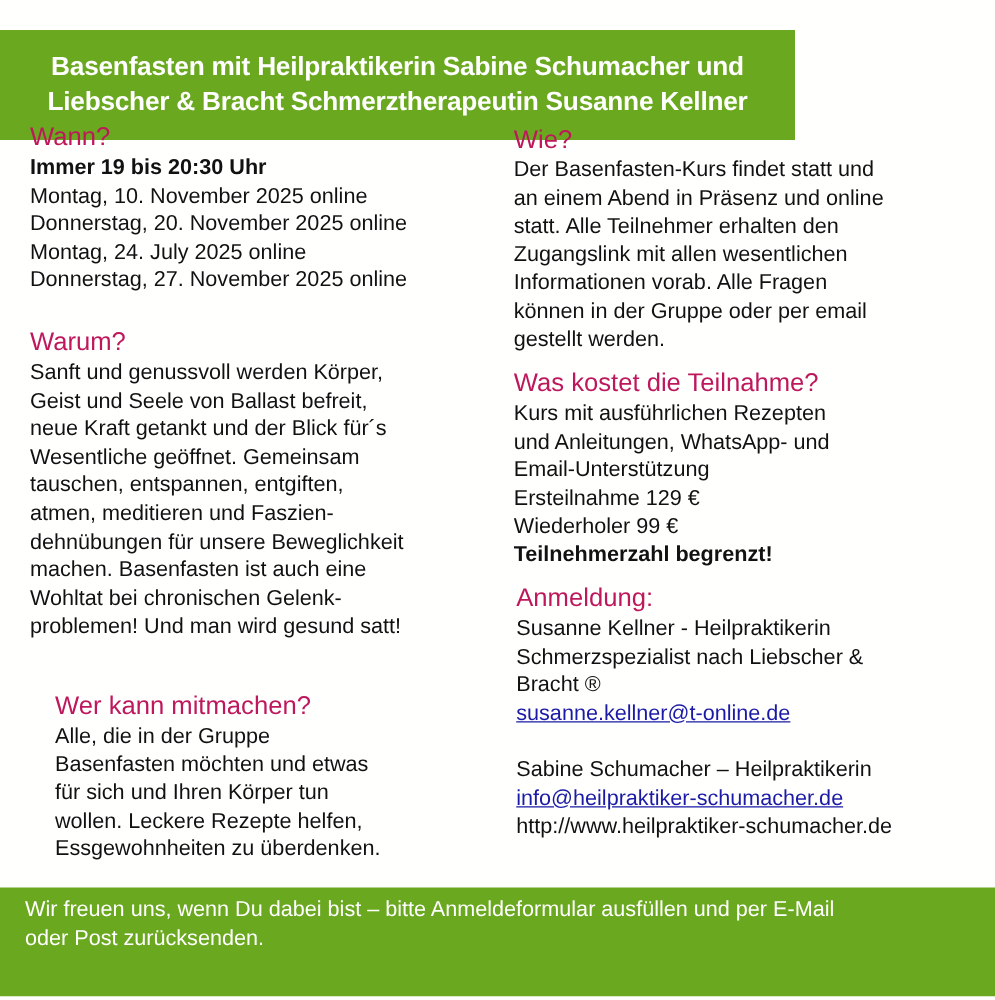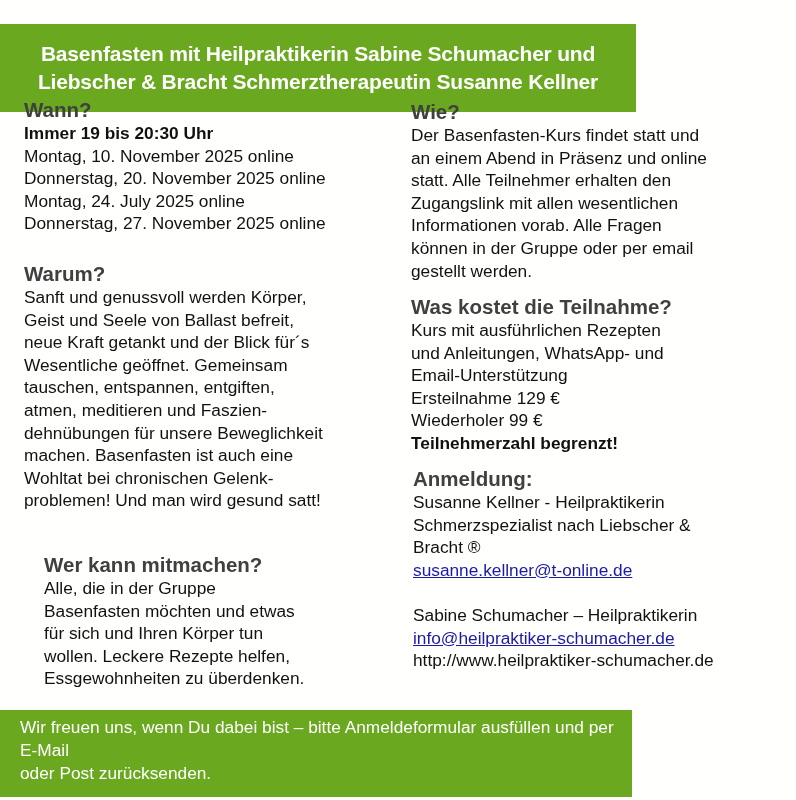--- a/index.html
+++ b/index.html
@@ -10,27 +10,27 @@
   .header {
     position: absolute; left: 0; top: 0; width: 636px; height: 88px;
     background: #6aa81f; color: #fff; text-align: center;
     font-weight: bold; font-size: 21px; line-height: 28px;
     box-sizing: border-box; padding-top: 16px; letter-spacing: -0.2px; margin-top: 24px;
   }
   .header div { display: block; }
   .col { position: absolute; top: 96px; }
   .left { left: 24px; width: 370px; }
   .right { left: 411px; width: 380px; }
-  .h { color: #404040; font-weight: bold; font-size: 20.5px; line-height: 24px; }
+  .h { color: #be185d; font-weight: normal; font-size: 20.5px; line-height: 24px; }
   .t { font-size: 17.3px; line-height: 22.6px; white-space: nowrap; }
   .b { font-weight: bold; }
   a.link { color: #1a1aa6; text-decoration: underline; }
   .sec { position: absolute; left: 0; }
   .footer {
-    position: absolute; left: 0; top: 710px; width: 632px; height: 87px;
+    position: absolute; left: 0; top: 710px; width: 796px; height: 87px;
     background: #6aa81f; color: #fff; box-sizing: border-box;
     padding: 6px 0 0 20px; font-size: 17.3px; line-height: 23px;
   }
 </style>
 </head>
 <body>
 
 <div class="header">
   <div>Basenfasten mit Heilpraktikerin Sabine Schumacher und</div>
   <div>Liebscher &amp; Bracht Schmerztherapeutin Susanne Kellner</div>

